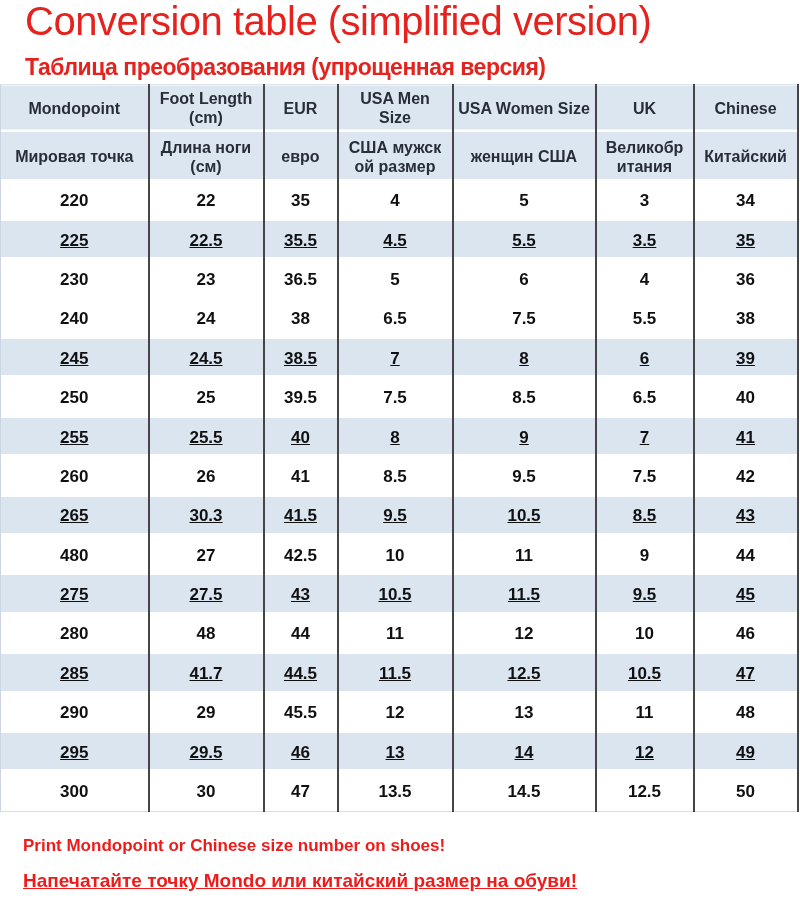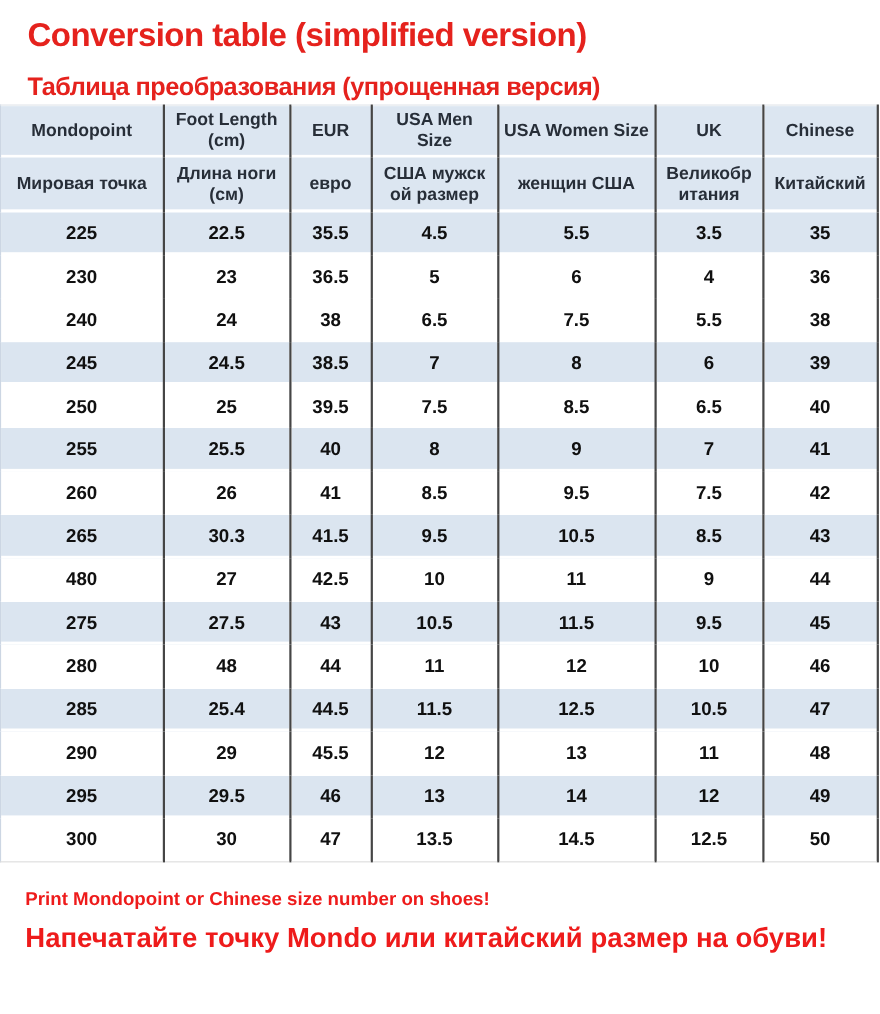--- a/index.html
+++ b/index.html
@@ -8,21 +8,21 @@
     --header-text:#272e38; --cell-text:#101010;
     --column-border:#454545; --table-edge:#ccd6e3;
   }
   *{box-sizing:border-box;}
   html,body{margin:0;padding:0;}
   body{
     width:800px;height:922px;background:#ffffff;overflow:hidden;
     font-family:"Liberation Sans","DejaVu Sans",sans-serif;
   }
   .page-title{
-    margin:16px 0 0 25px;font-size:30px;line-height:33px;font-weight:bold;
+    margin:5px 0 0 25px;font-size:40px;line-height:33px;font-weight:normal;
     color:var(--title-red);letter-spacing:-0.5px;
   }
   .page-subtitle{
     margin:16px 0 0 25px;font-size:23px;line-height:27px;font-weight:bold;
     color:var(--title-red);letter-spacing:-0.5px;
   }
   table{
     border-collapse:collapse;table-layout:fixed;width:797px;margin:3px 0 0 0;
     border-left:1px solid var(--table-edge);
     border-top:1px solid #dfe4ea;
@@ -44,28 +44,30 @@
   tbody td{
     color:var(--cell-text);font-size:17px;height:39.4px;
   }
   tbody tr.plain td{
     background-image:linear-gradient(to bottom,
       #ffffff calc(100% - 3px), #ffffff calc(100% - 3px));
   }
   tbody tr.stripe td{
     background-image:linear-gradient(to bottom,
       var(--stripe-bg) calc(100% - 3px), #ffffff calc(100% - 3px));
+    text-decoration:underline;
   }
   .footer-note-en{
     margin:17px 0 0 23px;font-size:17px;line-height:34px;font-weight:bold;
     color:var(--footer-red);
   }
   .footer-note-ru{
-    margin:1px 0 0 23px;font-size:25px;line-height:34px;font-weight:bold;
+    margin:1px 0 0 23px;font-size:19px;line-height:34px;font-weight:bold;
     color:var(--footer-red);
+    text-decoration:underline;
   }
 </style>
 </head>
 <body>
 
 <div class="page">
   <h1 class="page-title">Conversion table (simplified version)</h1>
   <h2 class="page-subtitle">Таблица преобразования (упрощенная версия)</h2>
 
   <table>
@@ -97,20 +99,29 @@
           <th>евро</th>
           <th>США мужск
 ой размер</th>
           <th>женщин США</th>
           <th>Великобр
 итания</th>
           <th>Китайский</th>
         </tr>
     </thead>
     <tbody id="tbody">
+        <tr class="plain">
+          <td>220</td>
+          <td>22</td>
+          <td>35</td>
+          <td>4</td>
+          <td>5</td>
+          <td>3</td>
+          <td>34</td>
+        </tr>
         <tr class="stripe">
           <td>225</td>
           <td>22.5</td>
           <td>35.5</td>
           <td>4.5</td>
           <td>5.5</td>
           <td>3.5</td>
           <td>35</td>
         </tr>
         <tr class="plain">
@@ -198,21 +209,21 @@
           <td>280</td>
           <td>48</td>
           <td>44</td>
           <td>11</td>
           <td>12</td>
           <td>10</td>
           <td>46</td>
         </tr>
         <tr class="stripe">
           <td>285</td>
-          <td>25.4</td>
+          <td>41.7</td>
           <td>44.5</td>
           <td>11.5</td>
           <td>12.5</td>
           <td>10.5</td>
           <td>47</td>
         </tr>
         <tr class="plain">
           <td>290</td>
           <td>29</td>
           <td>45.5</td>

